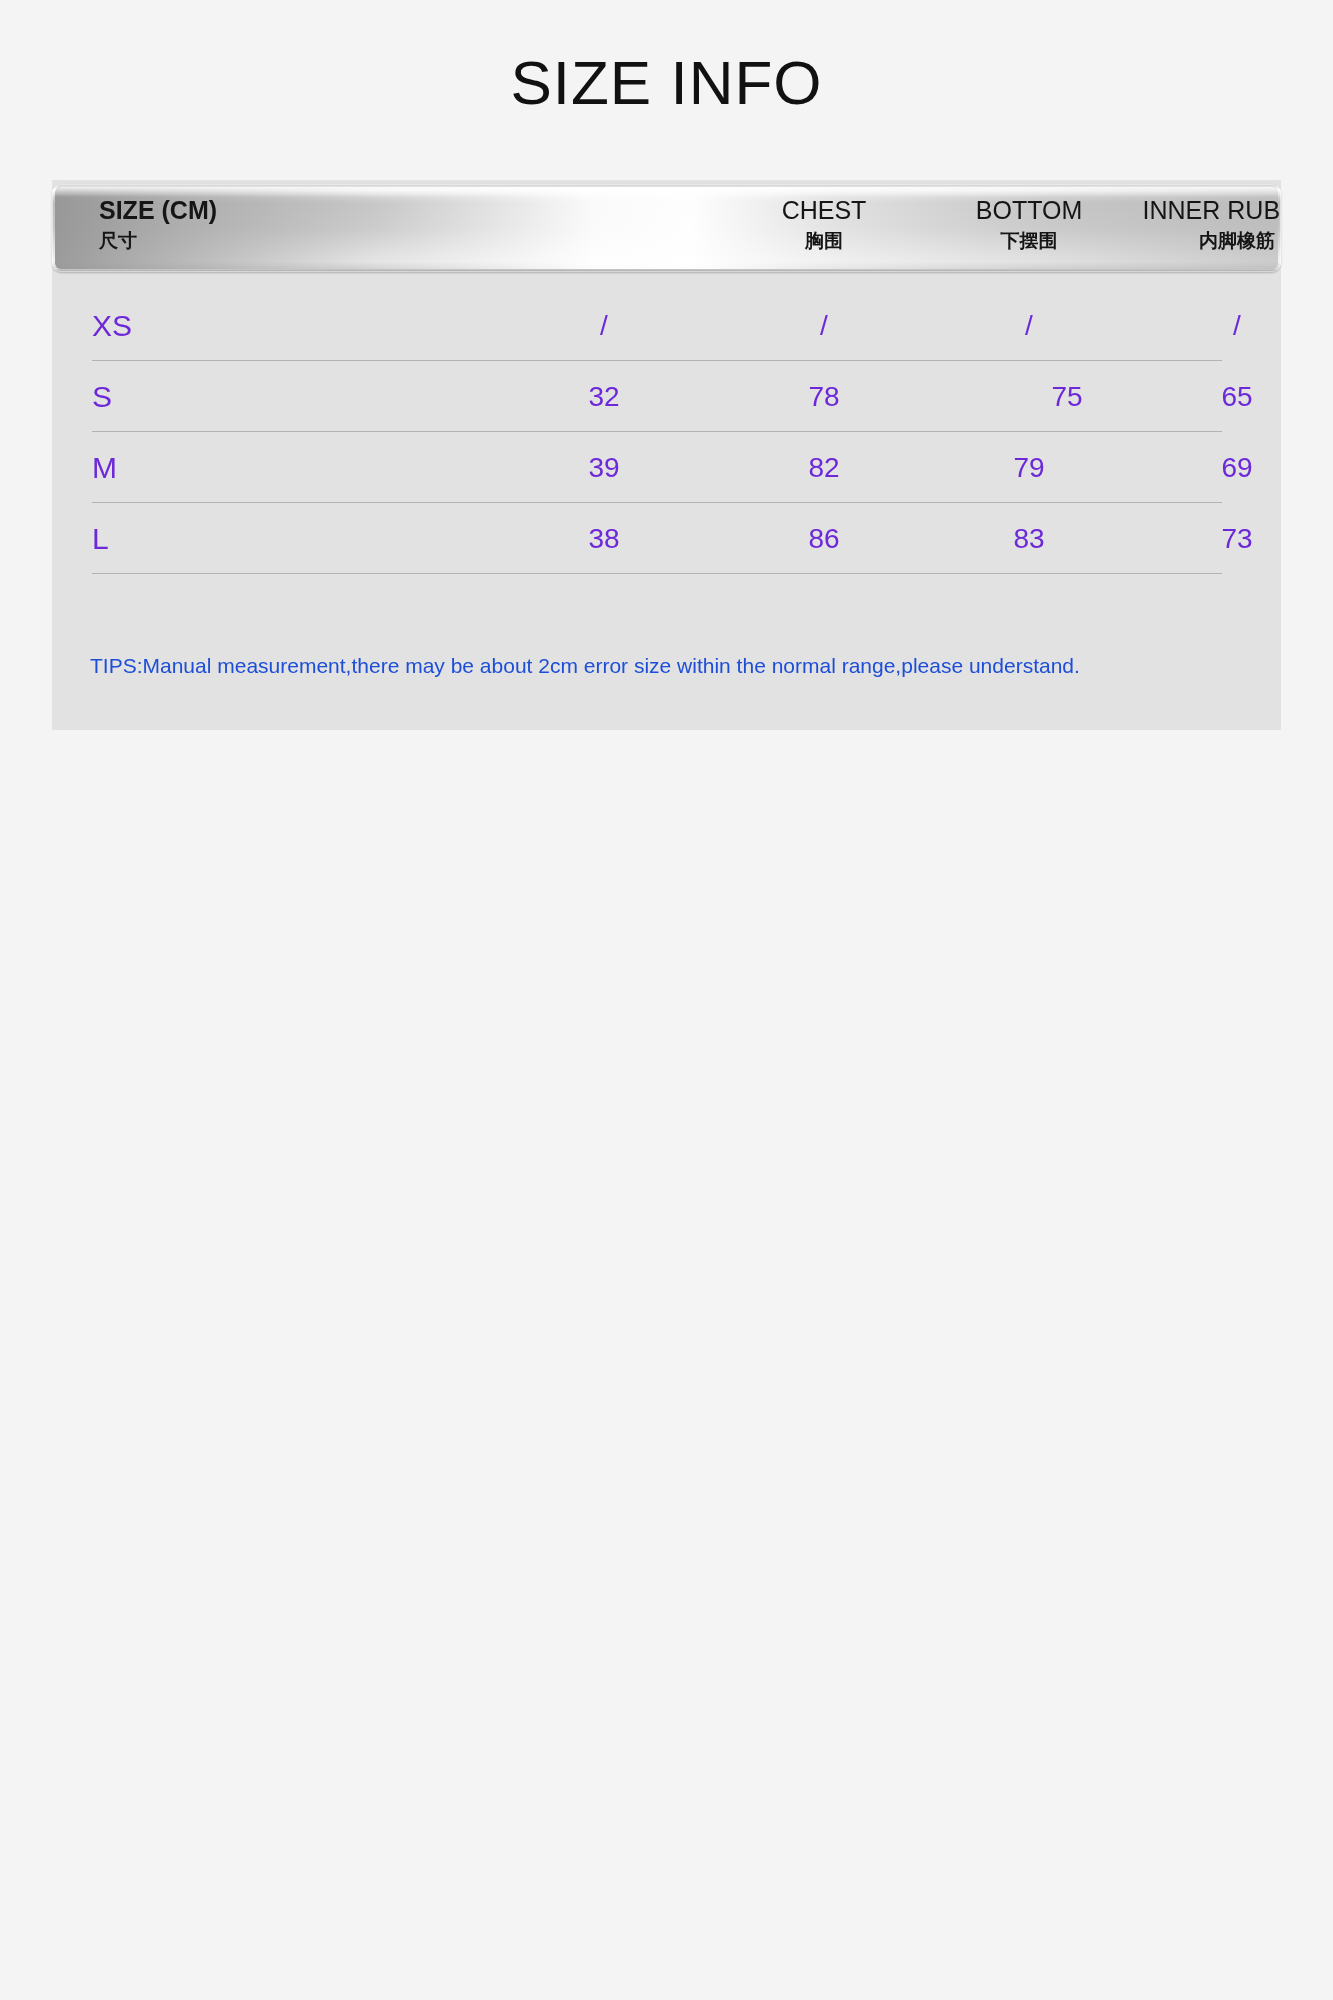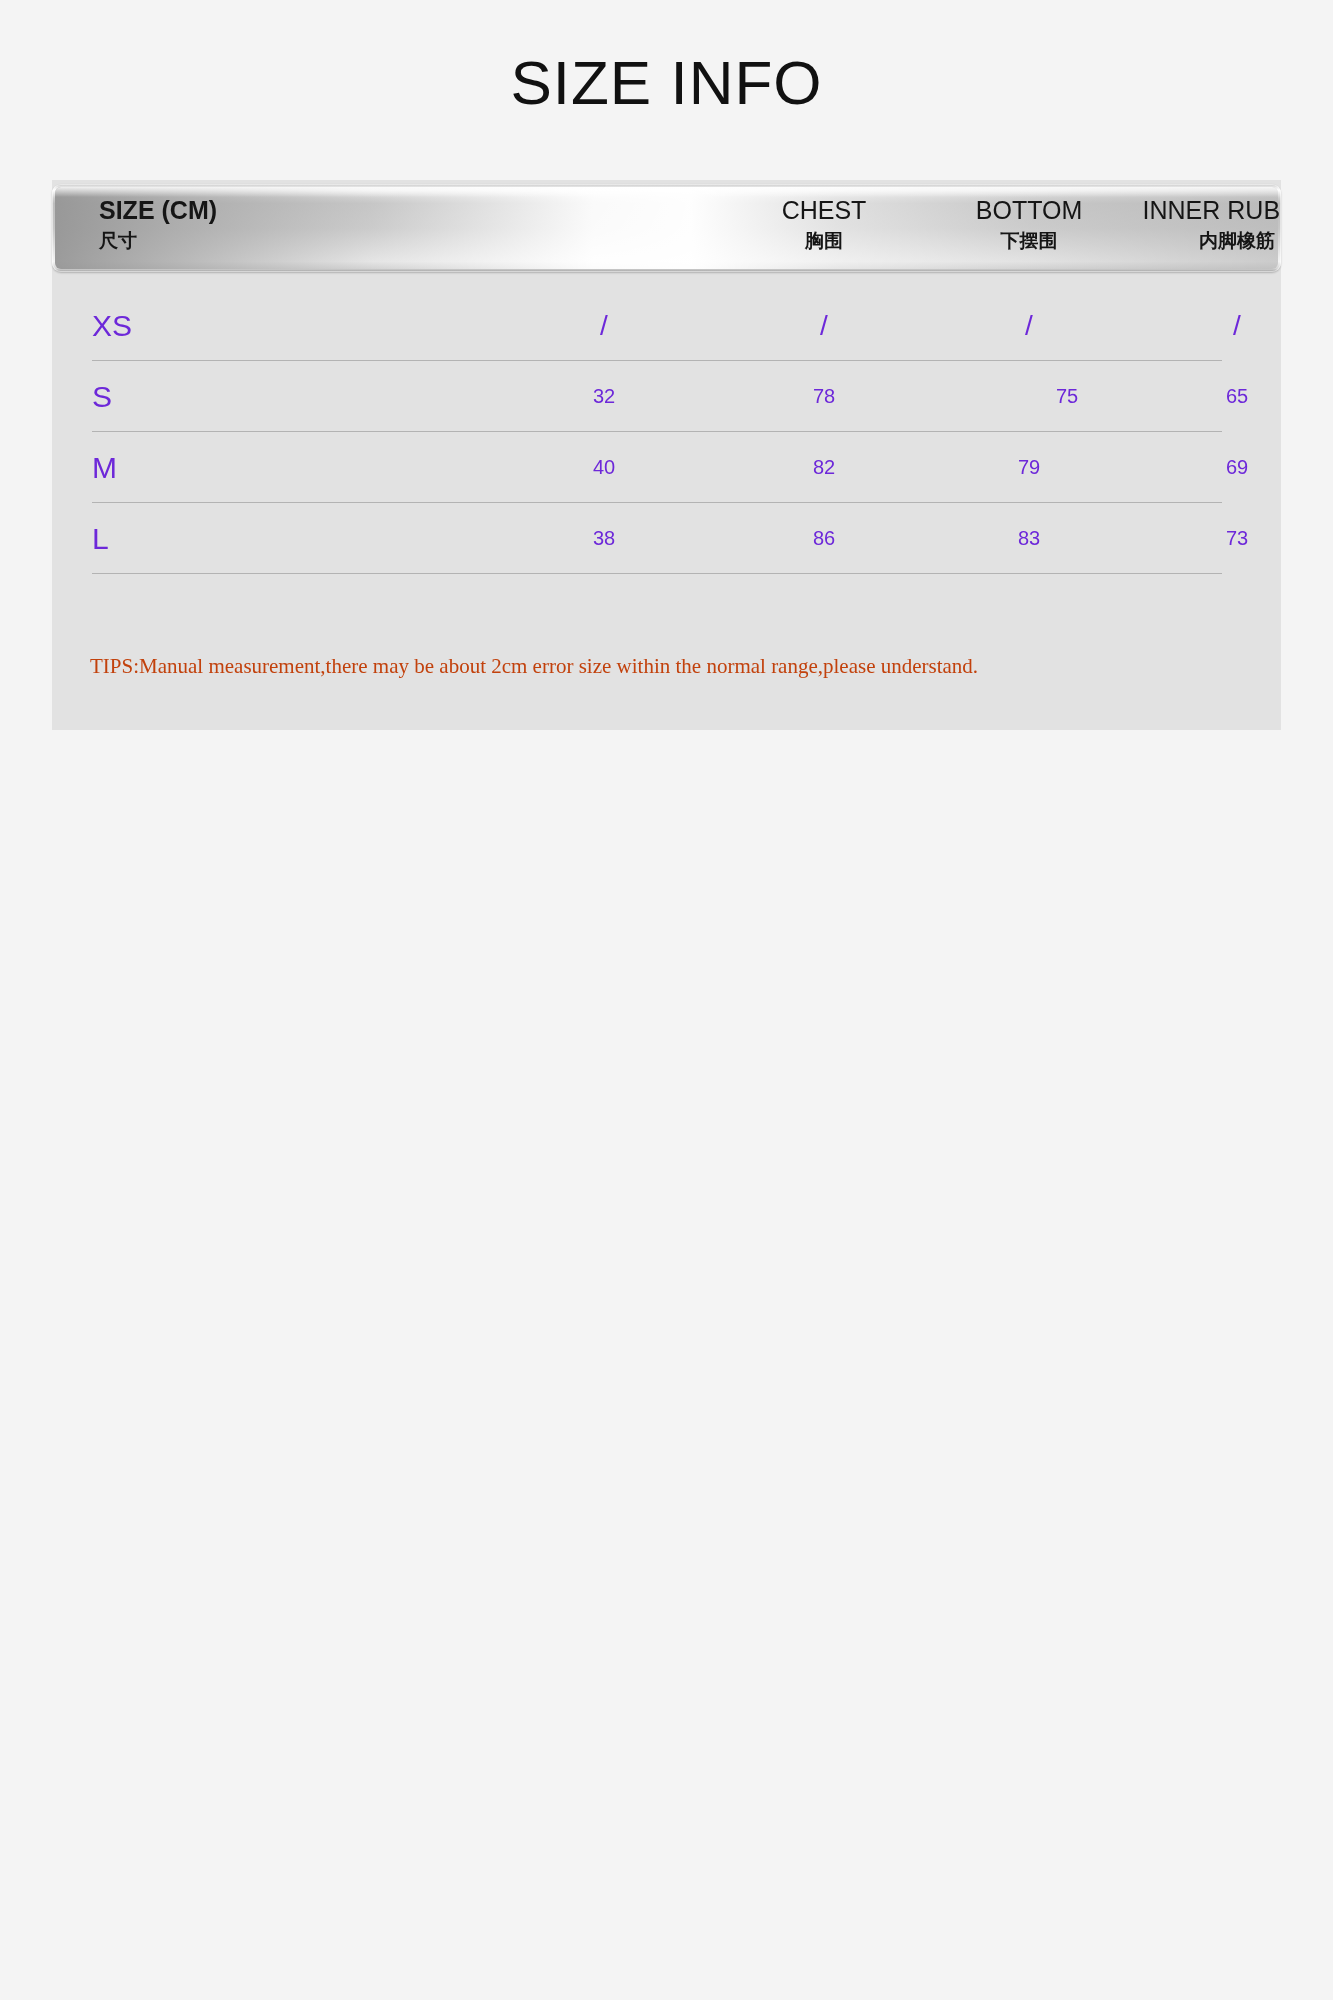--- a/index.html
+++ b/index.html
@@ -161,36 +161,36 @@
     white-space: nowrap;
   }
   .cell.size-label {
     left: 40px;
     text-align: left;
     font-size: 30px;
   }
   .cell.val {
     text-align: center;
     transform: translateX(-50%);
-    font-size: 20px;
+    font-size: 28px;
   }
   .cell.val.slash {
     font-size: 28px;
   }
 
   
   .tips {
     position: absolute;
     left: 52px;
     top: 652px;
     width: 1229px;
     padding-left: 38px;
     box-sizing: border-box;
-    color: #c2410c;
-    font-family: Liberation Serif, serif;
+    color: #1d4ed8;
+    font-family: Liberation Sans, sans-serif;
     font-size: 21px;
     line-height: 28px;
     white-space: nowrap;
   }
 </style>
 </head>
 <body>
 
 <div class="page-title">SIZE INFO</div>
 
@@ -238,21 +238,21 @@
     <div class="cell size-label">S</div>
     <div class="cell val" style="left:552px;">32</div>
     <div class="cell val" style="left:772px;">78</div>
     <div class="cell val" style="left:977px;margin-left:38px;">75</div>
     <div class="cell val" style="left:1185px;">65</div>
     <div class="divider"></div>
   </div>
 
   <div class="row">
     <div class="cell size-label">M</div>
-    <div class="cell val" style="left:552px;">40</div>
+    <div class="cell val" style="left:552px;">39</div>
     <div class="cell val" style="left:772px;">82</div>
     <div class="cell val" style="left:977px;text-align:center;">79</div>
     <div class="cell val" style="left:1185px;">69</div>
     <div class="divider"></div>
   </div>
 
   <div class="row">
     <div class="cell size-label">L</div>
     <div class="cell val" style="left:552px;">38</div>
     <div class="cell val" style="left:772px;">86</div>

